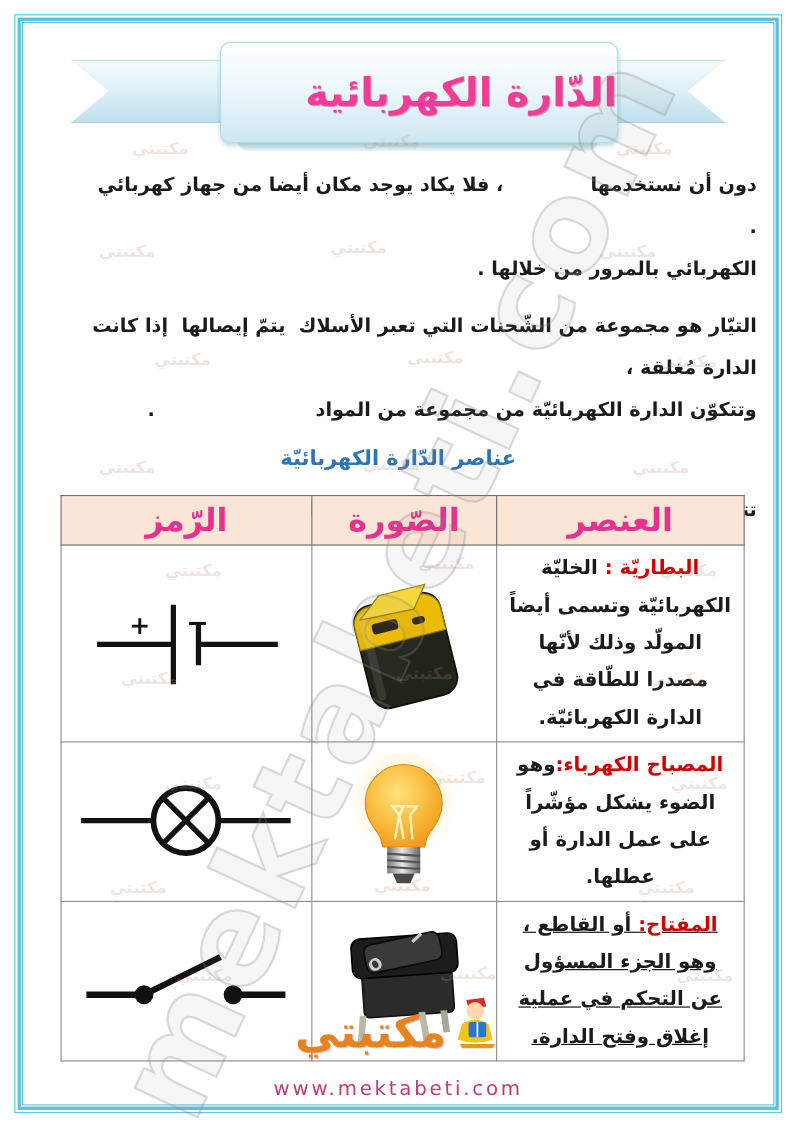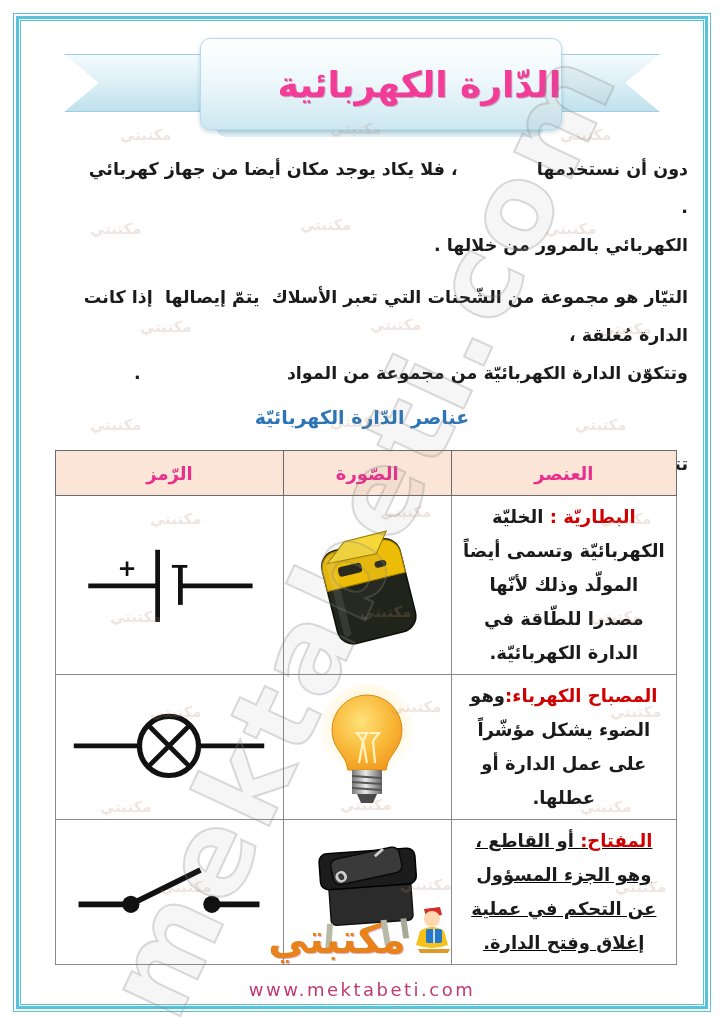--- a/index.html
+++ b/index.html
@@ -31,21 +31,21 @@
   
   .content{position:absolute;top:150px;right:36px;left:36px;direction:rtl;z-index:2;}
   .line{white-space:pre-wrap;font-size:17.5px;font-weight:bold;color:#1b1b1b;
         line-height:38px;text-align:right;}
   .gap-sm{height:14px;}
   .blue-heading{font-size:19px;font-weight:bold;color:#2e75b6;margin:14px 0 0 0;text-align:center;}
   .lead-line{font-size:17.5px;font-weight:bold;color:#1b1b1b;margin:26px 0 0 0;text-align:right;}
   
   table.elements{position:absolute;top:450px;left:55px;width:622px;border-collapse:collapse;
         direction:rtl;z-index:2;background:transparent;}
-  table.elements th{height:42px;background:#fbe5d6;color:#e8308e;font-size:18px;font-weight:bold;
+  table.elements th{height:42px;background:#fbe5d6;color:#e8308e;font-size:29px;font-weight:bold;
         border:1px solid #6b6b6b;text-align:center;}
   table.elements td{border:1px solid #8a8a8a;vertical-align:middle;}
   .col-element{width:226px;}
   .col-picture{width:168px;}
   .col-symbol{width:228px;}
   td.desc-cell{padding:4px 10px;font-size:18px;line-height:34px;font-weight:bold;
         color:#1b1b1b;text-align:center;}
   .term{color:#cf0000;}
   td.img-cell,td.sym-cell{text-align:center;}
   .row-battery{height:152px;}

